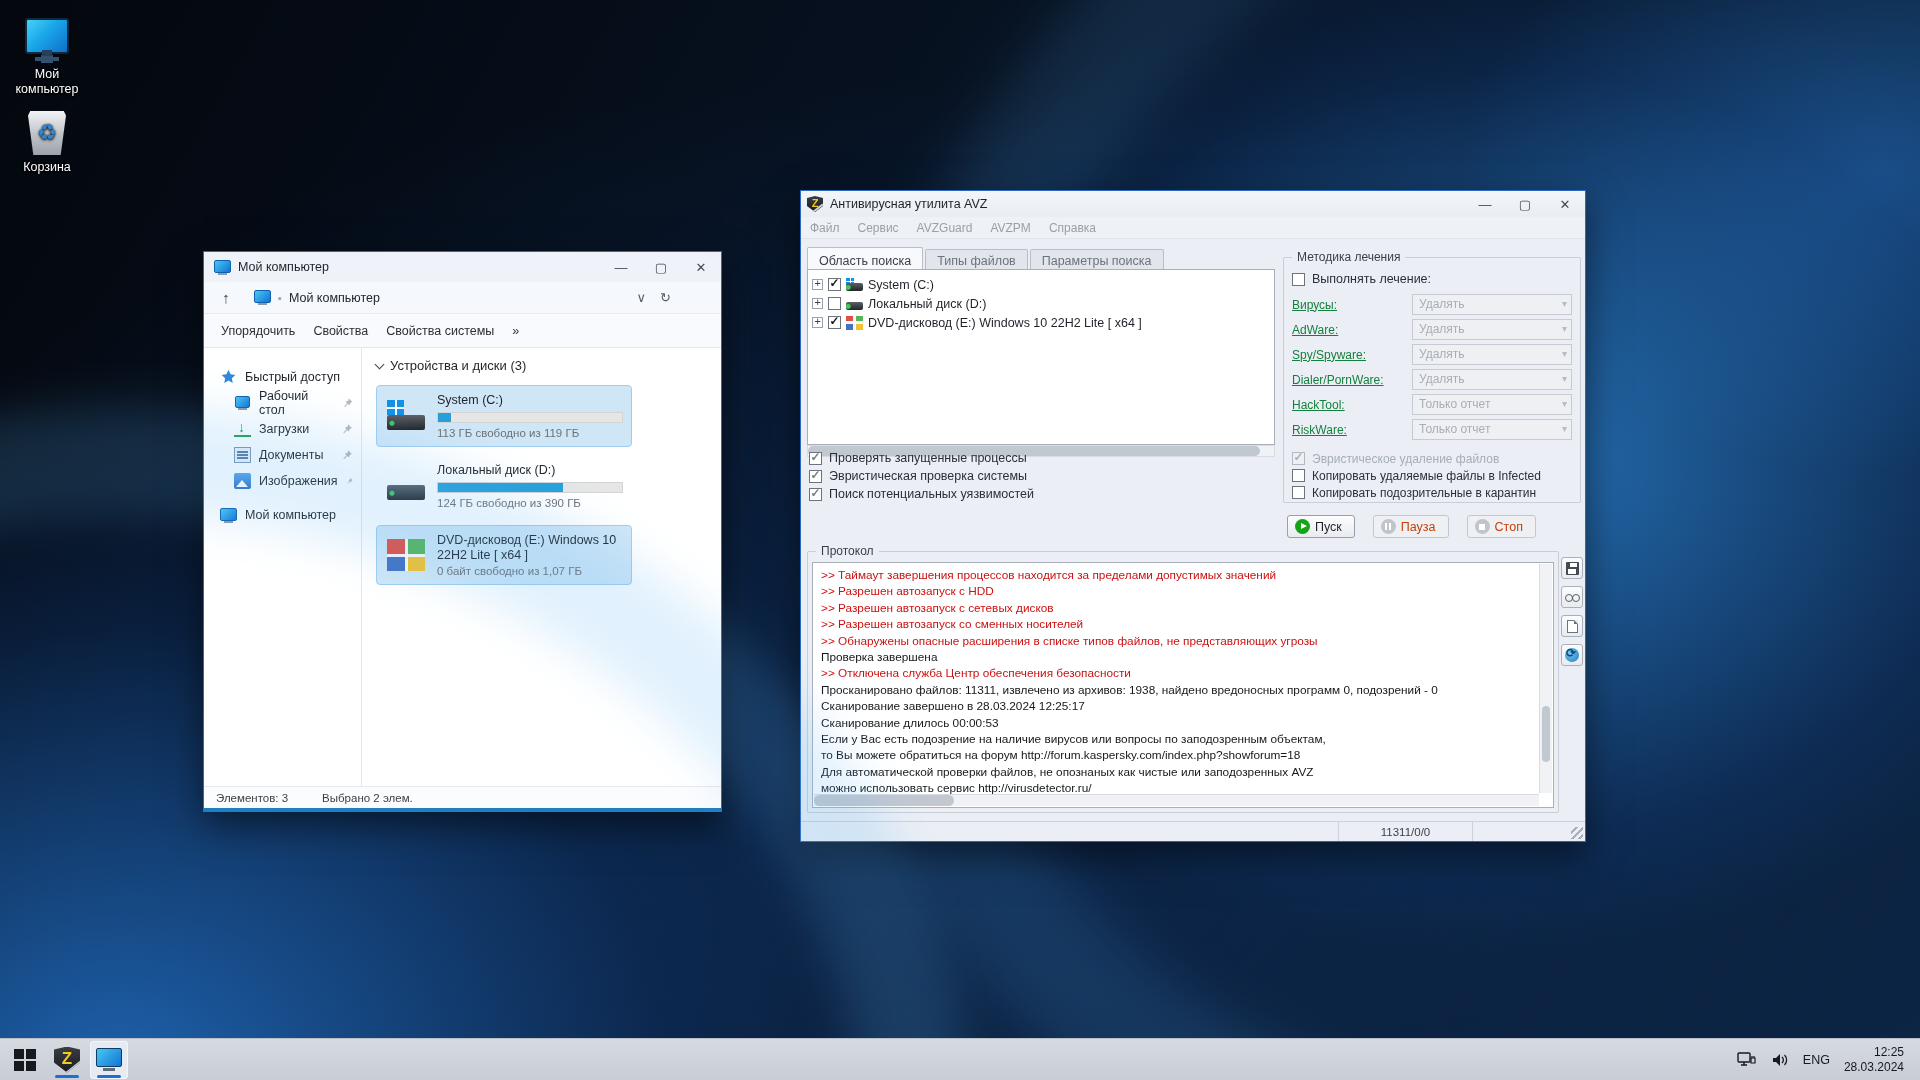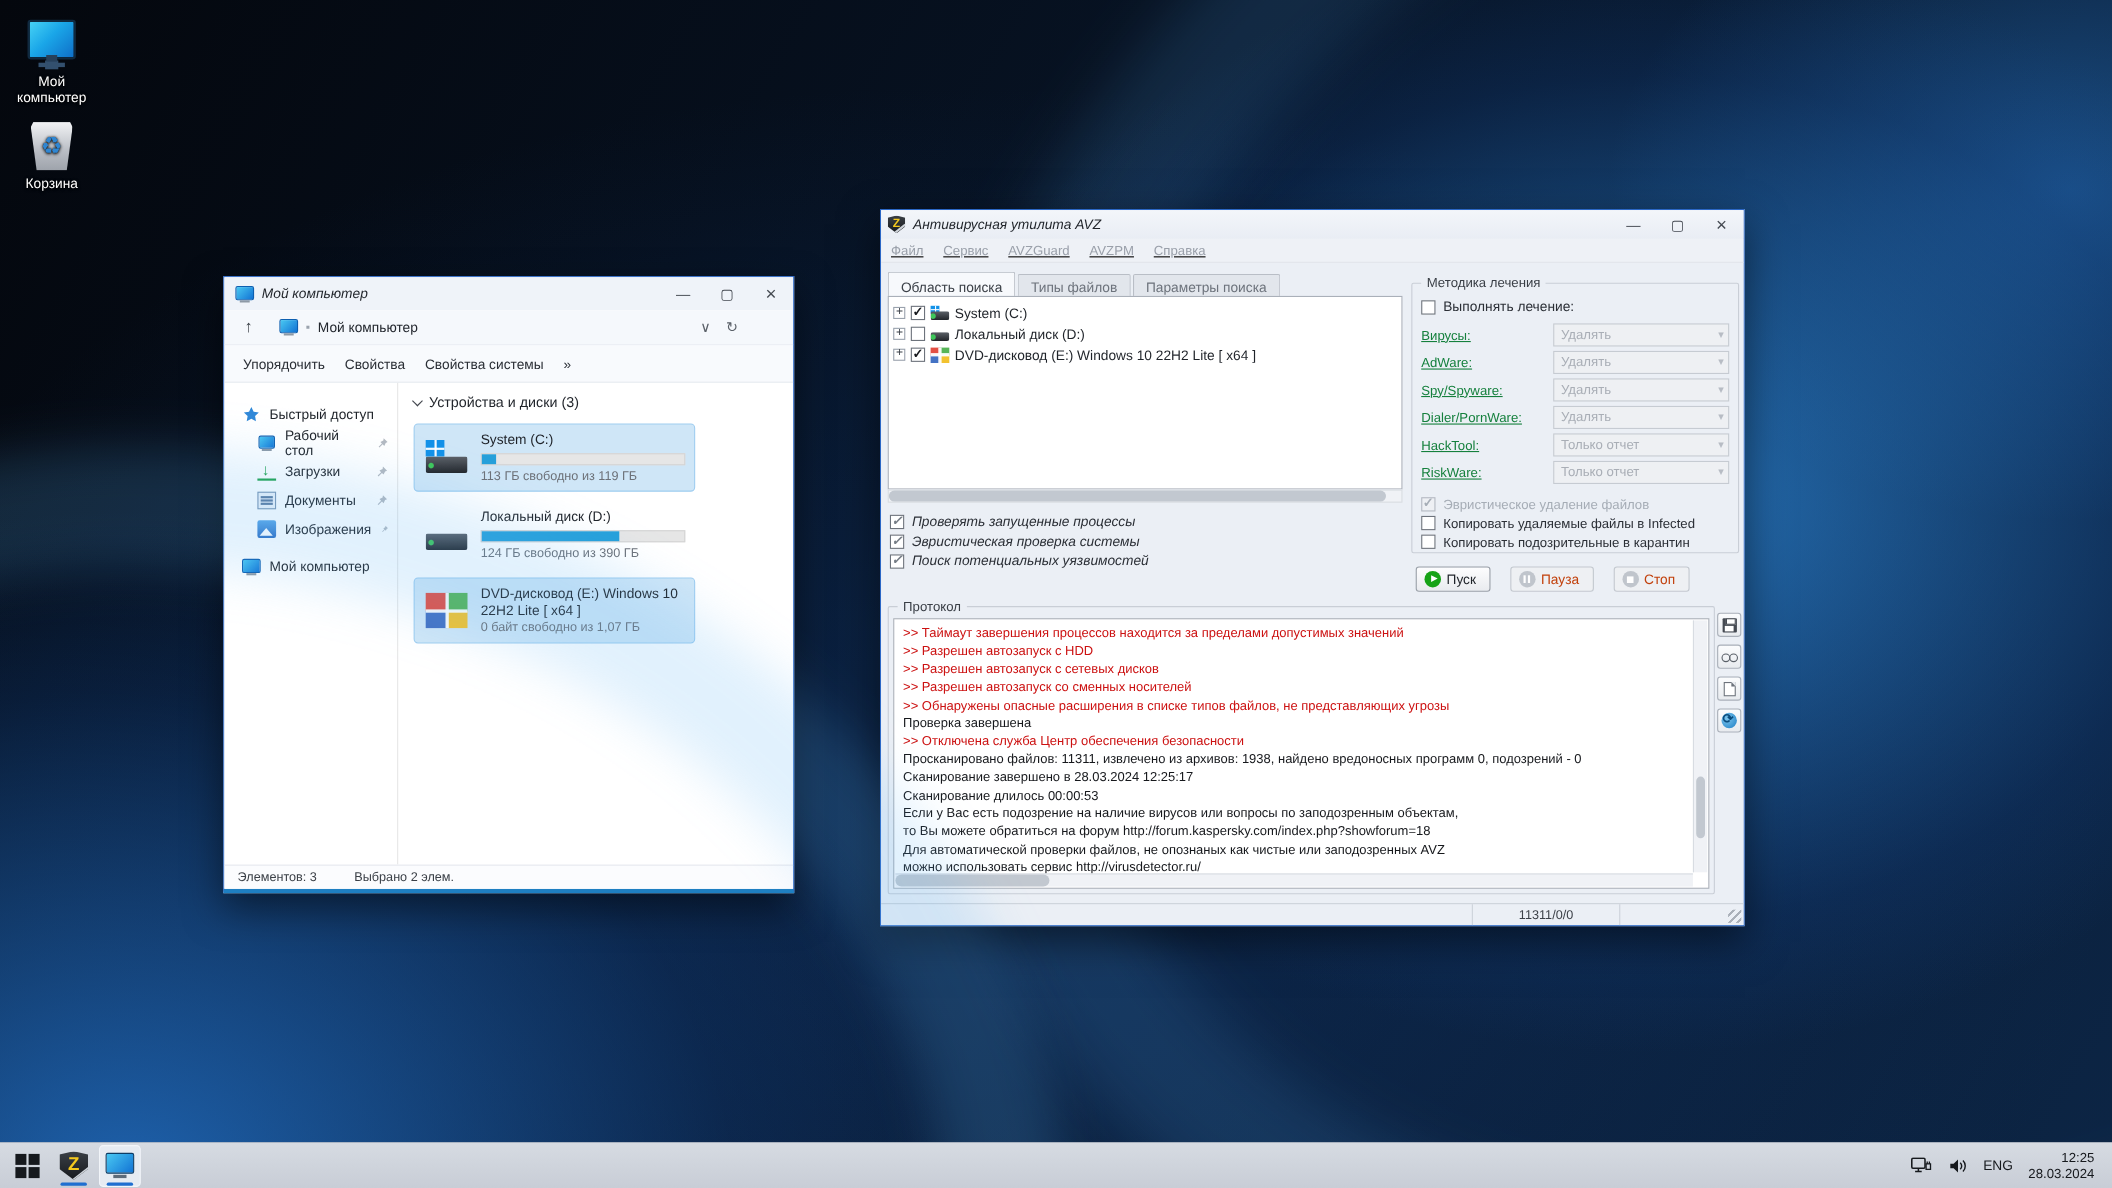--- a/index.html
+++ b/index.html
@@ -27,21 +27,21 @@
     background:linear-gradient(135deg,#46d2f5 0%,#1aa6e8 45%,#0f6fc8 100%);border:2px solid #10293f;}
   .big-monitor::after{content:"";position:absolute;left:50%;transform:translateX(-50%);top:32px;width:10px;height:6px;background:#27405a;
     box-shadow:-8px 6px 0 -1px #33506e, 8px 6px 0 -1px #33506e, 0 6px 0 1px #33506e;}
   .bin{position:relative;width:38px;height:44px;background:linear-gradient(180deg,#f2f3f5,#b9bdc4 60%,#9ea3ab);
     clip-path:polygon(6% 0,94% 0,100% 10%,86% 100%,14% 100%,0 10%);display:flex;align-items:center;justify-content:center;}
   .bin span{color:#2f86d2;font-size:22px;line-height:1;}
 
   
   .window{position:absolute;background:#fff;border:1px solid #2b67c5;box-shadow:0 14px 34px rgba(0,0,0,.5);}
   .tbar{display:flex;align-items:center;background:#eff3f9;}
-  .tbar .ttl{font-size:12.5px;color:#1f2329;margin-left:7px;font-style:italic;}
+  .tbar .ttl{font-size:12.5px;color:#1f2329;margin-left:7px;}
   .wbtns{margin-left:auto;display:flex;height:100%;}
   .wbtn{width:40px;display:flex;align-items:center;justify-content:center;font-size:13px;color:#454a52;cursor:default;}
 
   
   .mini-monitor{position:relative;width:17px;height:15px;display:inline-block;flex:none;}
   .mini-monitor::before{content:"";position:absolute;left:0;right:0;top:0;height:11px;border-radius:2px;
     background:linear-gradient(135deg,#49c8f2,#1273d4);border:1px solid #0d5fb0;}
   .mini-monitor::after{content:"";position:absolute;left:4px;right:4px;bottom:0;height:2px;background:#8d99a6;}
 
   
@@ -86,21 +86,21 @@
   .d-ico.ico-dvd::after,.d-ico.ico-dvd::before{display:none;}
   .ex-status{height:22px;border-top:1px solid #e5e8ee;background:#fbfcfe;display:flex;align-items:center;gap:34px;
     font-size:11.5px;color:#3c4148;padding:0 12px;}
 
   
   .sico{width:17px;height:16px;flex:none;display:inline-block;}
 
   
   .avz{left:800px;top:190px;width:786px;height:652px;background:#ebeff5;display:flex;flex-direction:column;}
   .avz .tbar{height:26px;padding-left:6px;background:linear-gradient(180deg,#f3f6fa,#e9edf4);}
-  .avz-menu{height:22px;display:flex;align-items:center;background:#eef1f6;border-bottom:1px solid #e0e4ea;text-decoration:underline;}
+  .avz-menu{height:22px;display:flex;align-items:center;background:#eef1f6;border-bottom:1px solid #e0e4ea;}
   .avz-menu .mi{padding:0 9px;font-size:12px;color:#9aa0aa;}
   .avz-content{position:relative;flex:1;background:#ebeff5;}
   .avz-status{height:20px;border-top:1px solid #cdd2da;display:flex;align-items:flex-start;font-size:11.5px;color:#3c4148;background:#ebeff5;position:relative;}
   .avz-status .cell1{width:538px;border-right:1px solid #cdd2da;height:100%;}
   .avz-status .cell2{width:134px;border-right:1px solid #cdd2da;height:100%;display:flex;align-items:center;justify-content:center;}
   .avz-status .grip{position:absolute;right:2px;bottom:2px;width:12px;height:12px;
     background:repeating-linear-gradient(135deg,transparent 0 3px,#aab0b9 3px 5px);}
 
   .tabs{position:absolute;left:6px;top:8px;display:flex;align-items:flex-end;}
   .tab{padding:4px 11px;font-size:12.5px;color:#6d737c;background:#e2e6ec;border:1px solid #b9bec6;border-bottom:none;margin-right:2px;
@@ -115,21 +115,21 @@
   .cb.checked::after{content:"✓";position:absolute;left:0.5px;top:-3px;font-size:12px;font-weight:bold;color:#16181c;}
   .cb.gray.checked::after{color:#767d86;}
   .cb.disabled{border-color:#b3b9c2;background:#eef0f4;}
   .cb.disabled.checked::after{color:#a6adb6;}
   .tree-row .d-ico{width:17px;height:14px;}
   .tree-row .d-ico::after{height:8px;bottom:1px;}
   .tree-row .d-ico.ico-win::before{width:8px;height:7px;background-size:100% 1px,1px 100%;}
 
   .hscroll{position:absolute;left:6px;top:206px;width:468px;height:12px;background:#f0f2f6;border:1px solid #d8dce2;}
   .hscroll .thumb{height:100%;background:#c2c8d0;border-radius:6px;}
-  .scan-opts{position:absolute;left:8px;top:226px;font-style:italic;}
+  .scan-opts{position:absolute;left:8px;top:210px;}
   .opt-row{display:flex;align-items:center;gap:7px;height:18px;font-size:12.5px;color:#2b2f36;}
 
   .grpbox{position:absolute;border:1px solid #c9ced6;border-radius:2px;}
   .grpbox .legend{position:absolute;top:-8px;left:8px;background:#ebeff5;padding:0 5px;font-size:12px;color:#3a3f46;}
   .treat{left:482px;top:18px;width:298px;height:246px;padding:14px 8px 0 8px;}
   .treat-head{display:flex;align-items:center;gap:7px;font-size:12.5px;color:#2b2f36;margin-bottom:6px;}
   .trow{display:flex;align-items:center;height:25px;}
   .trow .lnk{font-size:12px;color:#15803d;text-decoration:underline;}
   .trow .sel{margin-left:auto;width:160px;height:21px;background:#eef0f3;border:1px solid #c6cbd2;color:#a9aeb6;
     font-size:12px;padding:2px 6px;position:relative;}

